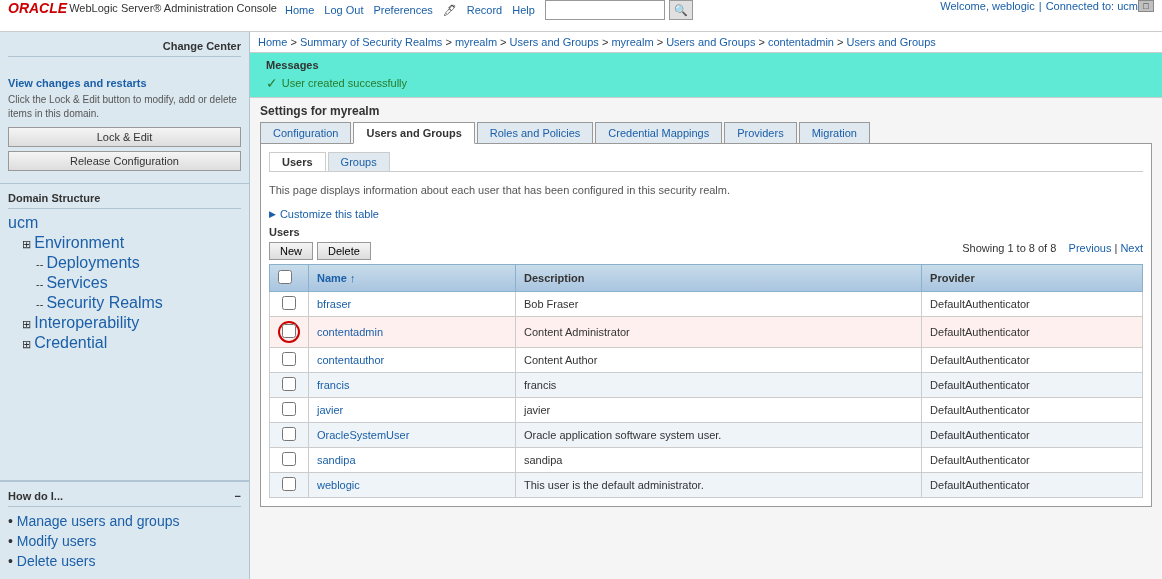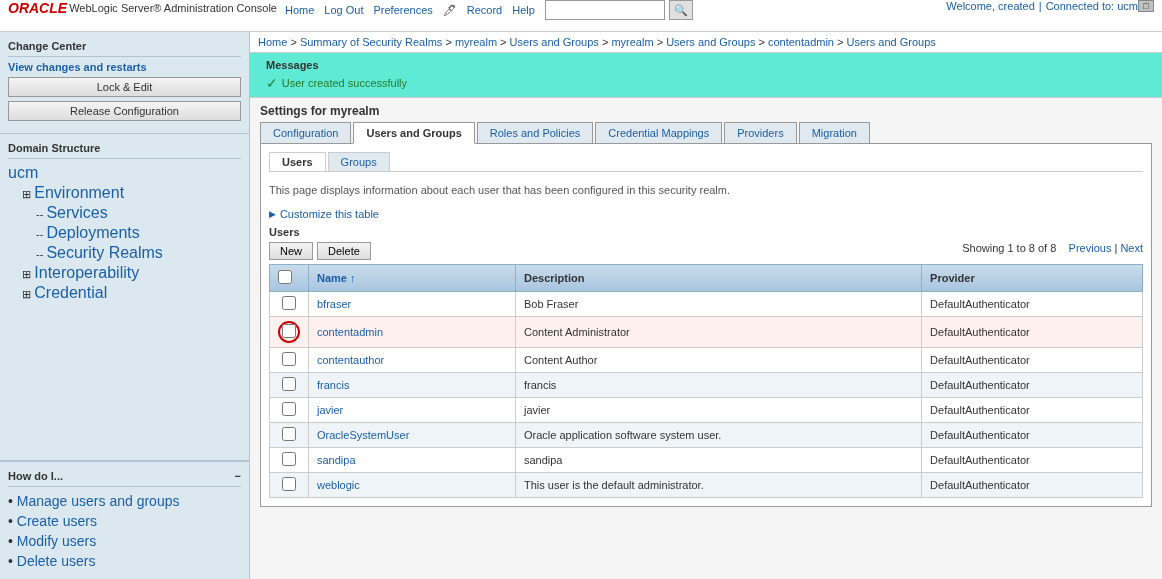--- a/index.html
+++ b/index.html
@@ -19,21 +19,21 @@
     #welcome-area span { color: #1a5fa8; }
     #window-controls { margin-left: auto; }
     #window-btn { width: 16px; height: 12px; background: #c0c0c0; border: 1px solid #888; display: flex; align-items: center; justify-content: center; font-size: 9px; }
 
     
     #main-layout { display: flex; height: calc(579px - 32px); }
 
     
     #sidebar { width: 250px; background: #dce8f0; border-right: 1px solid #b0c4d4; display: flex; flex-direction: column; overflow: hidden; flex-shrink: 0; }
     #change-center { padding: 8px; border-bottom: 1px solid #b0c4d4; }
-    #change-center-title { font-weight: bold; font-size: 11px; color: #333; border-bottom: 1px solid #b0c4d4; padding-bottom: 4px; margin-bottom: 4px; }
+    #change-center-title { font-weight: bold; font-size: 11px; color: #333; border-bottom: 1px solid #b0c4d4; padding-bottom: 4px; margin-bottom: 20px; text-align: right; }
     #view-changes { color: #1a5fa8; font-weight: bold; font-size: 11px; cursor: pointer; margin-bottom: 4px; display: block; }
     #change-center-desc { font-size: 10px; color: #555; margin-bottom: 6px; line-height: 1.4; }
     .sidebar-btn { width: 100%; padding: 3px 8px; background: linear-gradient(#f5f5f5, #ddd); border: 1px solid #999; cursor: pointer; font-size: 11px; margin-bottom: 4px; color: #333; }
     #domain-structure { padding: 8px; border-bottom: 1px solid #b0c4d4; flex: 1; }
     #domain-structure-title { font-weight: bold; font-size: 11px; color: #333; border-bottom: 1px solid #b0c4d4; padding-bottom: 4px; margin-bottom: 4px; }
     .ds-item { padding: 1px 0; }
     .ds-item a, .ds-link { color: #1a5fa8; text-decoration: none; cursor: pointer; font-size: 16px; }
     .ds-child { padding-left: 14px; }
     .ds-root { font-size: 11px; }
     #how-do-i { padding: 8px; background: #dce8f0; border-top: 1px solid #b0c4d4; }
@@ -104,56 +104,57 @@
     <a>Preferences</a>
     <span>🖊</span>
     <a>Record</a>
     <a>Help</a>
     <div id="search-area">
       <input id="search-input" type="text" style="">
       <div id="search-btn">🔍</div>
     </div>
   </div>
   <div id="welcome-area">
-    <span>Welcome, created</span>
+    <span>Welcome, weblogic</span>
     <span>|</span>
     <span>Connected to: ucm</span>
   </div>
   <div id="window-controls">
     <div id="window-btn">□</div>
   </div>
 </div>
 
 <div id="main-layout">
 
   <div id="sidebar">
 
     <div id="change-center">
       <div id="change-center-title">Change Center</div>
       <a id="view-changes">View changes and restarts</a>
+      <div id="change-center-desc">Click the Lock &amp; Edit button to modify, add or delete items in this domain.</div>
       <button class="sidebar-btn">Lock &amp; Edit</button>
       <button class="sidebar-btn">Release Configuration</button>
     </div>
 
     <div id="domain-structure">
       <div id="domain-structure-title">Domain Structure</div>
       <div class="ds-item ds-root">
         <a class="ds-link">ucm</a>
       </div>
       <div class="ds-item ds-child">
         <span>⊞</span>
         <a class="ds-link">Environment</a>
       </div>
       <div class="ds-item ds-child" style="padding-left:28px;">
         <span>--</span>
-        <a class="ds-link">Services</a>
+        <a class="ds-link">Deployments</a>
       </div>
       <div class="ds-item ds-child" style="padding-left:28px;">
         <span>--</span>
-        <a class="ds-link">Deployments</a>
+        <a class="ds-link">Services</a>
       </div>
       <div class="ds-item ds-child" style="padding-left:28px;">
         <span>--</span>
         <a class="ds-link">Security Realms</a>
       </div>
       <div class="ds-item ds-child">
         <span>⊞</span>
         <a class="ds-link">Interoperability</a>
       </div>
       <div class="ds-item ds-child">
@@ -162,21 +163,20 @@
       </div>
     </div>
 
     <div id="how-do-i">
       <div id="how-do-i-header">
         <span>How do I...</span>
         <span class="how-collapse">−</span>
       </div>
       <ul>
         <li><a>Manage users and groups</a></li>
-        <li><a>Create users</a></li>
         <li><a>Modify users</a></li>
         <li><a>Delete users</a></li>
       </ul>
     </div>
   </div>
 
   <div id="content">
 
     <div id="breadcrumb-bar">
       <a>Home</a> &gt;

